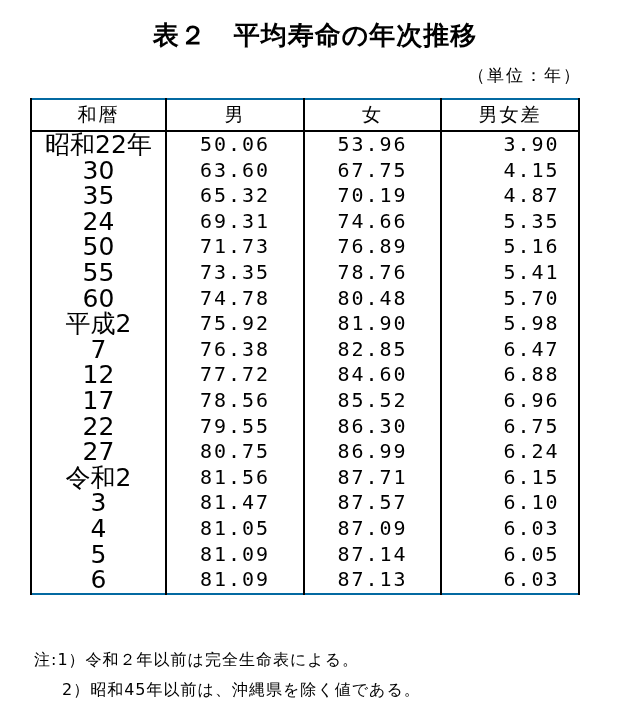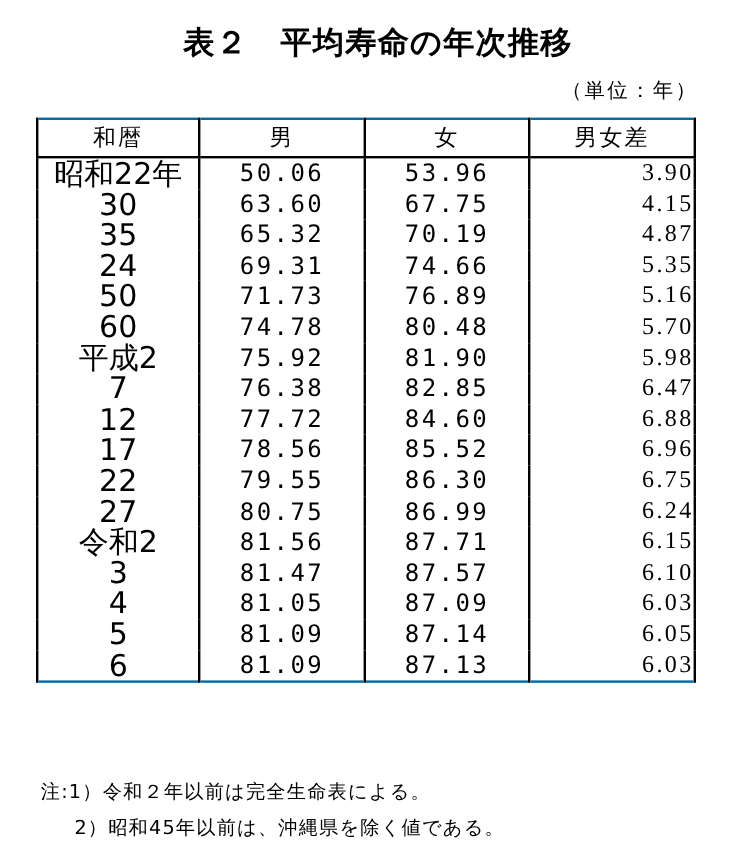--- a/index.html
+++ b/index.html
@@ -10,21 +10,21 @@
   .unit { position: absolute; top: 64px; left: 440px; width: 142px; text-align: right;
           font-size: 17px; letter-spacing: 2px; }
   table { position: absolute; top: 98px; left: 30px; width: 548px;
           border-collapse: collapse; border: 2px solid #0369a1; table-layout: fixed; }
   col.c1 { width: 135px; } col.c2 { width: 138px; } col.c3 { width: 137px; } col.c4 { width: 138px; }
   th, td { border-left: 2px solid #000; border-right: 2px solid #000; padding: 0; text-align: center; }
   th { font-size: 19px; font-weight: normal; height: 30px; border-bottom: 2px solid #000; letter-spacing: 2px; }
   td { font-size: 20px; height: 25.6px; line-height: 25.6px; letter-spacing: 2px;
        font-family: "DejaVu Sans Mono", "Liberation Mono", monospace; }
   td.era { font-family: "DejaVu Sans", "Liberation Sans", sans-serif; letter-spacing: 0; font-size: 25px; }
-  td.diff { text-align: right; padding-left: 43px; font-family: Liberation Serif, serif; }
+  td.diff { text-align: center; padding-left: 43px; }
   .note { position: absolute; left: 34px; font-size: 16px; letter-spacing: 1px; }
   .note1 { top: 650px; }
   .note2 { top: 680px; left: 62px; }
 </style>
 </head>
 <body>
 
 <div class="title">表２　平均寿命の年次推移</div>
 <div class="unit">（単位：年）</div>
 
@@ -66,20 +66,26 @@
         <td class="era">24</td>
         <td>69.31</td>
         <td>74.66</td>
         <td class="diff">5.35</td>
       </tr>
       <tr>
         <td class="era">50</td>
         <td>71.73</td>
         <td>76.89</td>
         <td class="diff">5.16</td>
+      </tr>
+      <tr>
+        <td class="era">55</td>
+        <td>73.35</td>
+        <td>78.76</td>
+        <td class="diff">5.41</td>
       </tr>
       <tr>
         <td class="era">60</td>
         <td>74.78</td>
         <td>80.48</td>
         <td class="diff">5.70</td>
       </tr>
       <tr>
         <td class="era">平成2</td>
         <td>75.92</td>

